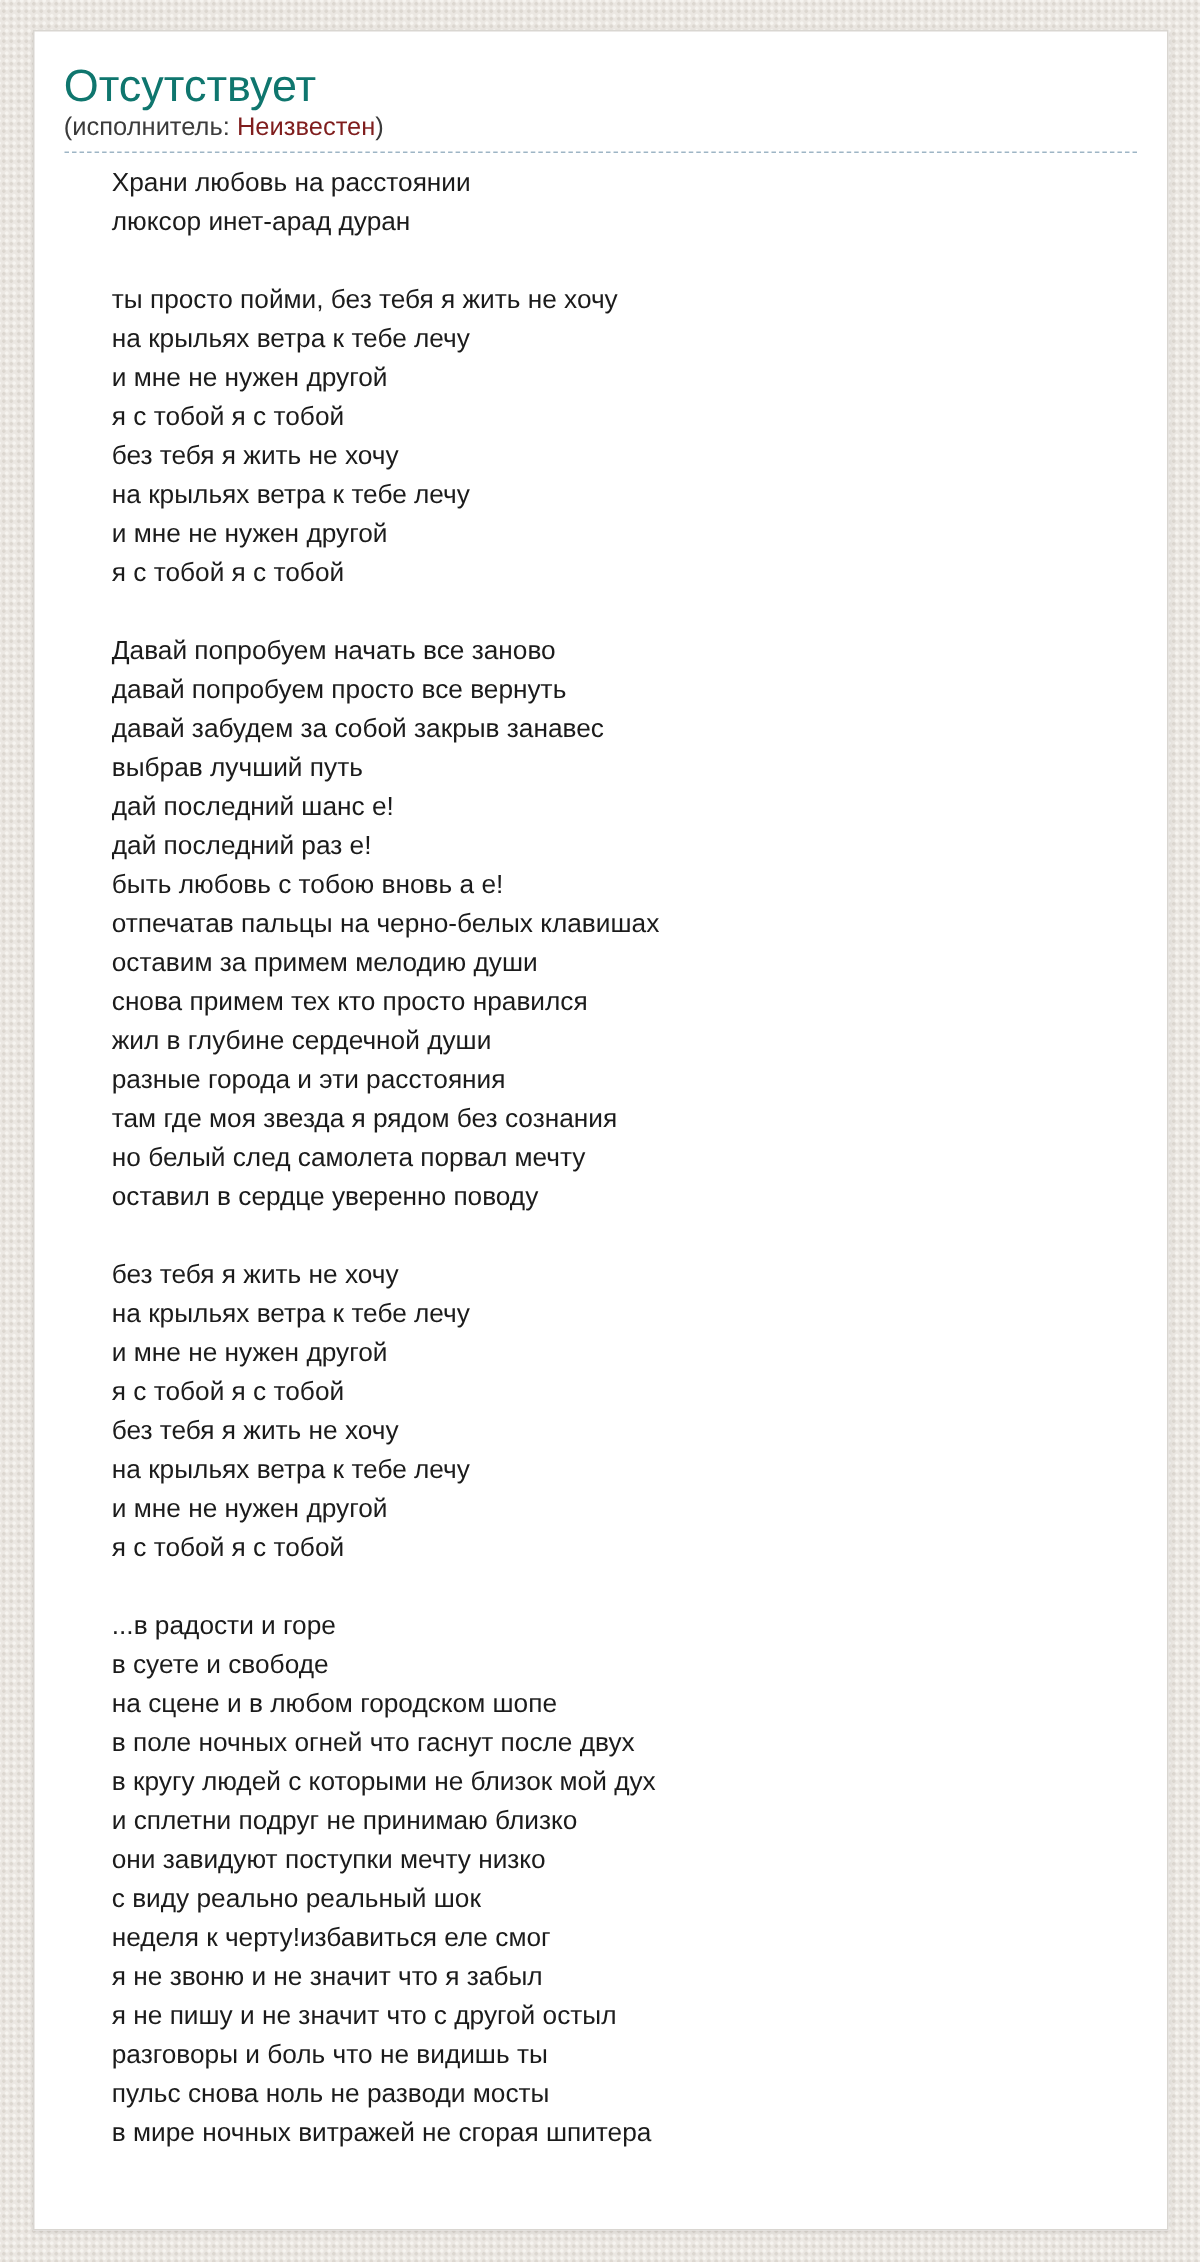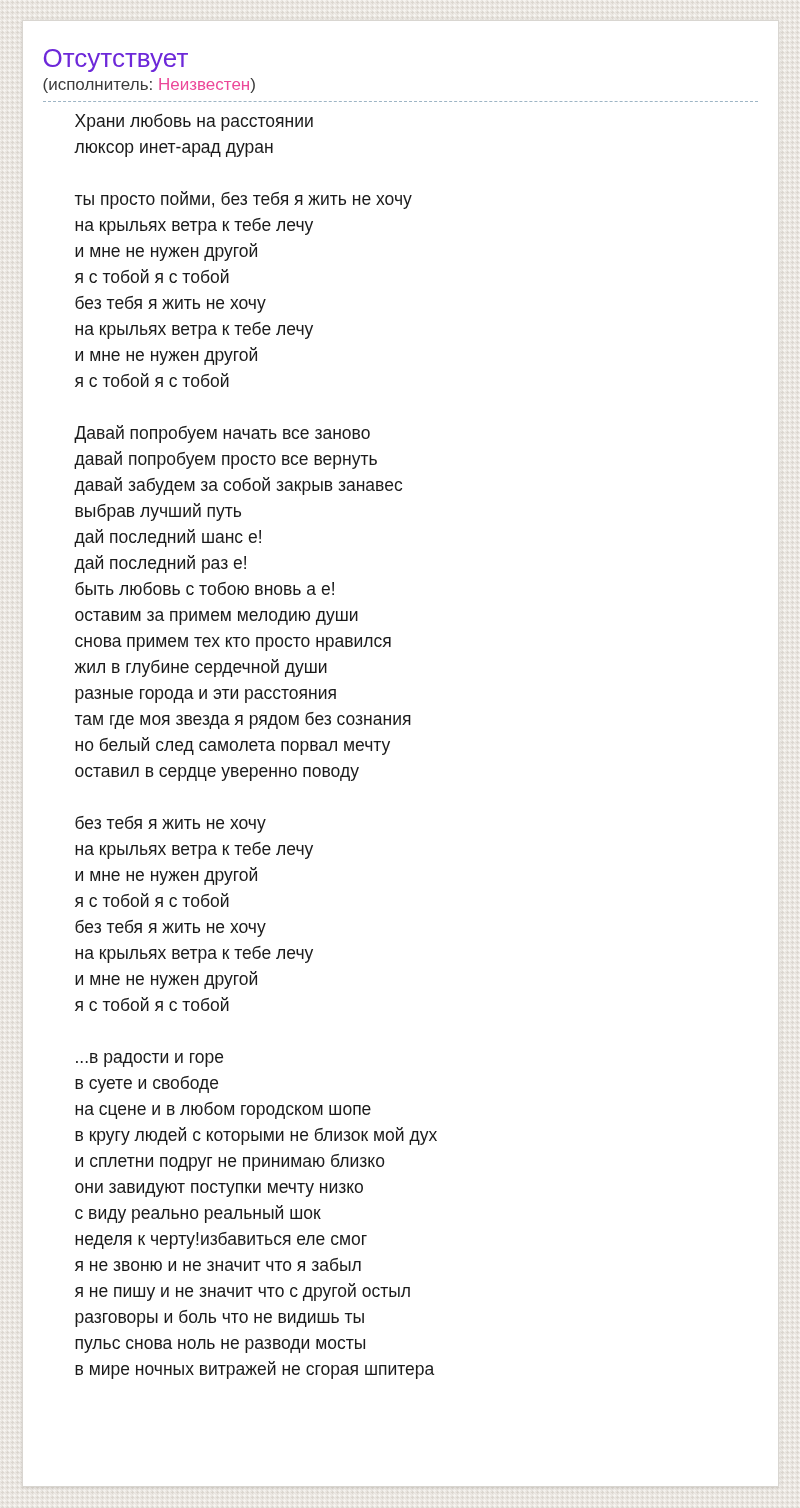--- a/index.html
+++ b/index.html
@@ -23,35 +23,35 @@
     width: 757px;
     min-height: 1467px;
     margin: 20px auto 0;
     background: #ffffff;
     border: 1px solid #d9d6d1;
     box-shadow: 0 1px 4px rgba(0,0,0,0.10);
     padding: 22px 20px 30px 20px;
   }
   .song-title {
     margin: 0;
-    font-size: 26px;
+    font-size: 30px;
     line-height: 30px;
     font-weight: 400;
-    color: #6d28d9;
+    color: #0f766e;
   }
   .artist-line {
     margin-top: 2px;
     padding-bottom: 6px;
     font-size: 17px;
     line-height: 20px;
     color: #3b3b3b;
     border-bottom: 1px dashed #9eb5c5;
   }
   .artist-link {
-    color: #ec4899;
+    color: #7f1d1d;
     text-decoration: none;
     cursor: pointer;
   }
   .lyrics {
     margin-top: 6px;
     font-size: 17.5px;
     line-height: 26px;
     color: #1b1b1b;
     margin-left: 32px;
   }
@@ -82,40 +82,42 @@
       <div class="lyrics-line">и мне не нужен другой</div>
       <div class="lyrics-line">я с тобой я с тобой</div>
       <div class="lyrics-line">&nbsp;</div>
       <div class="lyrics-line">Давай попробуем начать все заново</div>
       <div class="lyrics-line">давай попробуем просто все вернуть</div>
       <div class="lyrics-line">давай забудем за собой закрыв занавес</div>
       <div class="lyrics-line">выбрав лучший путь</div>
       <div class="lyrics-line">дай последний шанс е!</div>
       <div class="lyrics-line">дай последний раз е!</div>
       <div class="lyrics-line">быть любовь с тобою вновь а е!</div>
+      <div class="lyrics-line">отпечатав пальцы на черно-белых клавишах</div>
       <div class="lyrics-line">оставим за примем мелодию души</div>
       <div class="lyrics-line">снова примем тех кто просто нравился</div>
       <div class="lyrics-line">жил в глубине сердечной души</div>
       <div class="lyrics-line">разные города и эти расстояния</div>
       <div class="lyrics-line">там где моя звезда я рядом без сознания</div>
       <div class="lyrics-line">но белый след самолета порвал мечту</div>
       <div class="lyrics-line">оставил в сердце уверенно поводу</div>
       <div class="lyrics-line">&nbsp;</div>
       <div class="lyrics-line">без тебя я жить не хочу</div>
       <div class="lyrics-line">на крыльях ветра к тебе лечу</div>
       <div class="lyrics-line">и мне не нужен другой</div>
       <div class="lyrics-line">я с тобой я с тобой</div>
       <div class="lyrics-line">без тебя я жить не хочу</div>
       <div class="lyrics-line">на крыльях ветра к тебе лечу</div>
       <div class="lyrics-line">и мне не нужен другой</div>
       <div class="lyrics-line">я с тобой я с тобой</div>
       <div class="lyrics-line">&nbsp;</div>
       <div class="lyrics-line">...в радости и горе</div>
       <div class="lyrics-line">в суете и свободе</div>
       <div class="lyrics-line">на сцене и в любом городском шопе</div>
+      <div class="lyrics-line">в поле ночных огней что гаснут после двух</div>
       <div class="lyrics-line">в кругу людей с которыми не близок мой дух</div>
       <div class="lyrics-line">и сплетни подруг не принимаю близко</div>
       <div class="lyrics-line">они завидуют поступки мечту низко</div>
       <div class="lyrics-line">с виду реально реальный шок</div>
       <div class="lyrics-line">неделя к черту!избавиться еле смог</div>
       <div class="lyrics-line">я не звоню и не значит что я забыл</div>
       <div class="lyrics-line">я не пишу и не значит что с другой остыл</div>
       <div class="lyrics-line">разговоры и боль что не видишь ты</div>
       <div class="lyrics-line">пульс снова ноль не разводи мосты</div>
       <div class="lyrics-line">в мире ночных витражей не сгорая шпитера</div>

